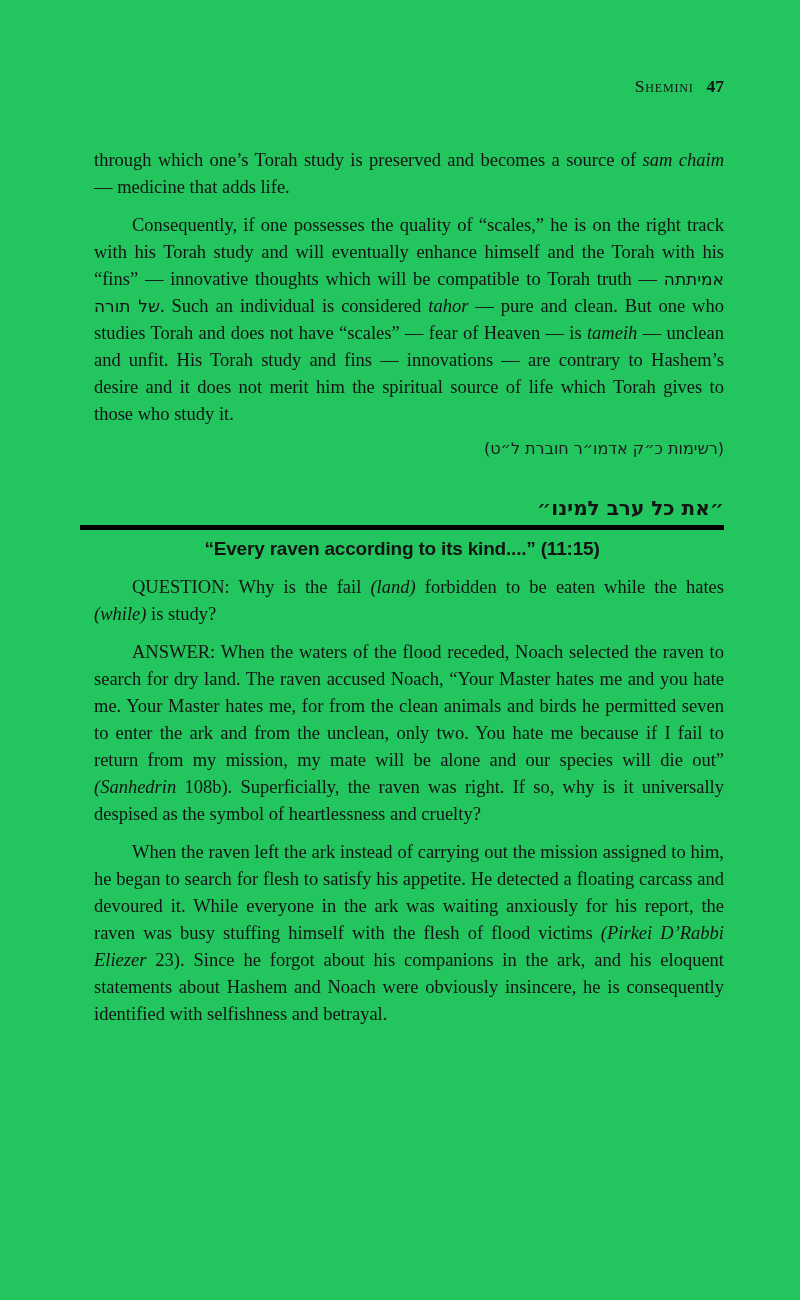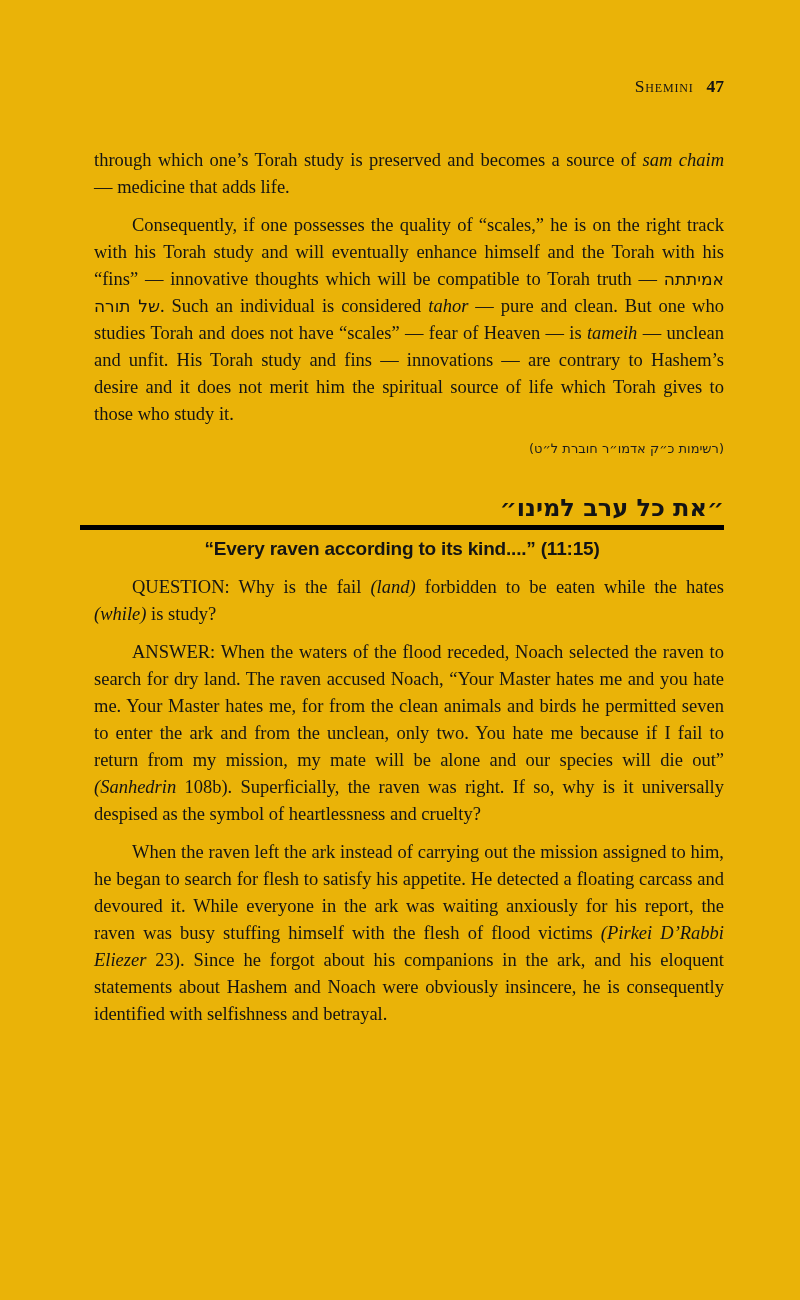--- a/index.html
+++ b/index.html
@@ -10,21 +10,21 @@
   body {
     width: 800px;
     height: 1300px;
     position: relative;
     font-family: "Liberation Serif", serif;
     color: #141414;
   }
   .page {
     position: absolute;
     inset: 0;
-    background: #eab308;
+    background: #22c55e;
   }
 
   
   .running-head {
     position: absolute;
     top: 76px;
     left: 80px;
     width: 644px;
     text-align: right;
     font-size: 17.5px;
@@ -62,34 +62,34 @@
     font-size: 0.92em;
   }
 
   .citation {
     margin: 14px 0 0 0;
     text-indent: 0;
     direction: rtl;
     text-align: left; 
     text-align: right;
     font-family: "DejaVu Sans", sans-serif;
-    font-size: 13px;
+    font-size: 16px;
     line-height: 20px;
     color: #1c1c1c;
   }
 
   .section-head {
     margin-top: 37px;
   }
   .heb-title {
     direction: rtl;
     text-align: right;
     font-family: "DejaVu Sans", sans-serif;
     font-weight: bold;
-    font-size: 24px;
+    font-size: 20px;
     line-height: 24px;
     margin-bottom: 5px;
   }
   .divider {
     height: 5px;
     background: #000000;
     margin: 0 0 7px 0;
   }
   .eng-title {
     font-family: "Liberation Sans", sans-serif;

